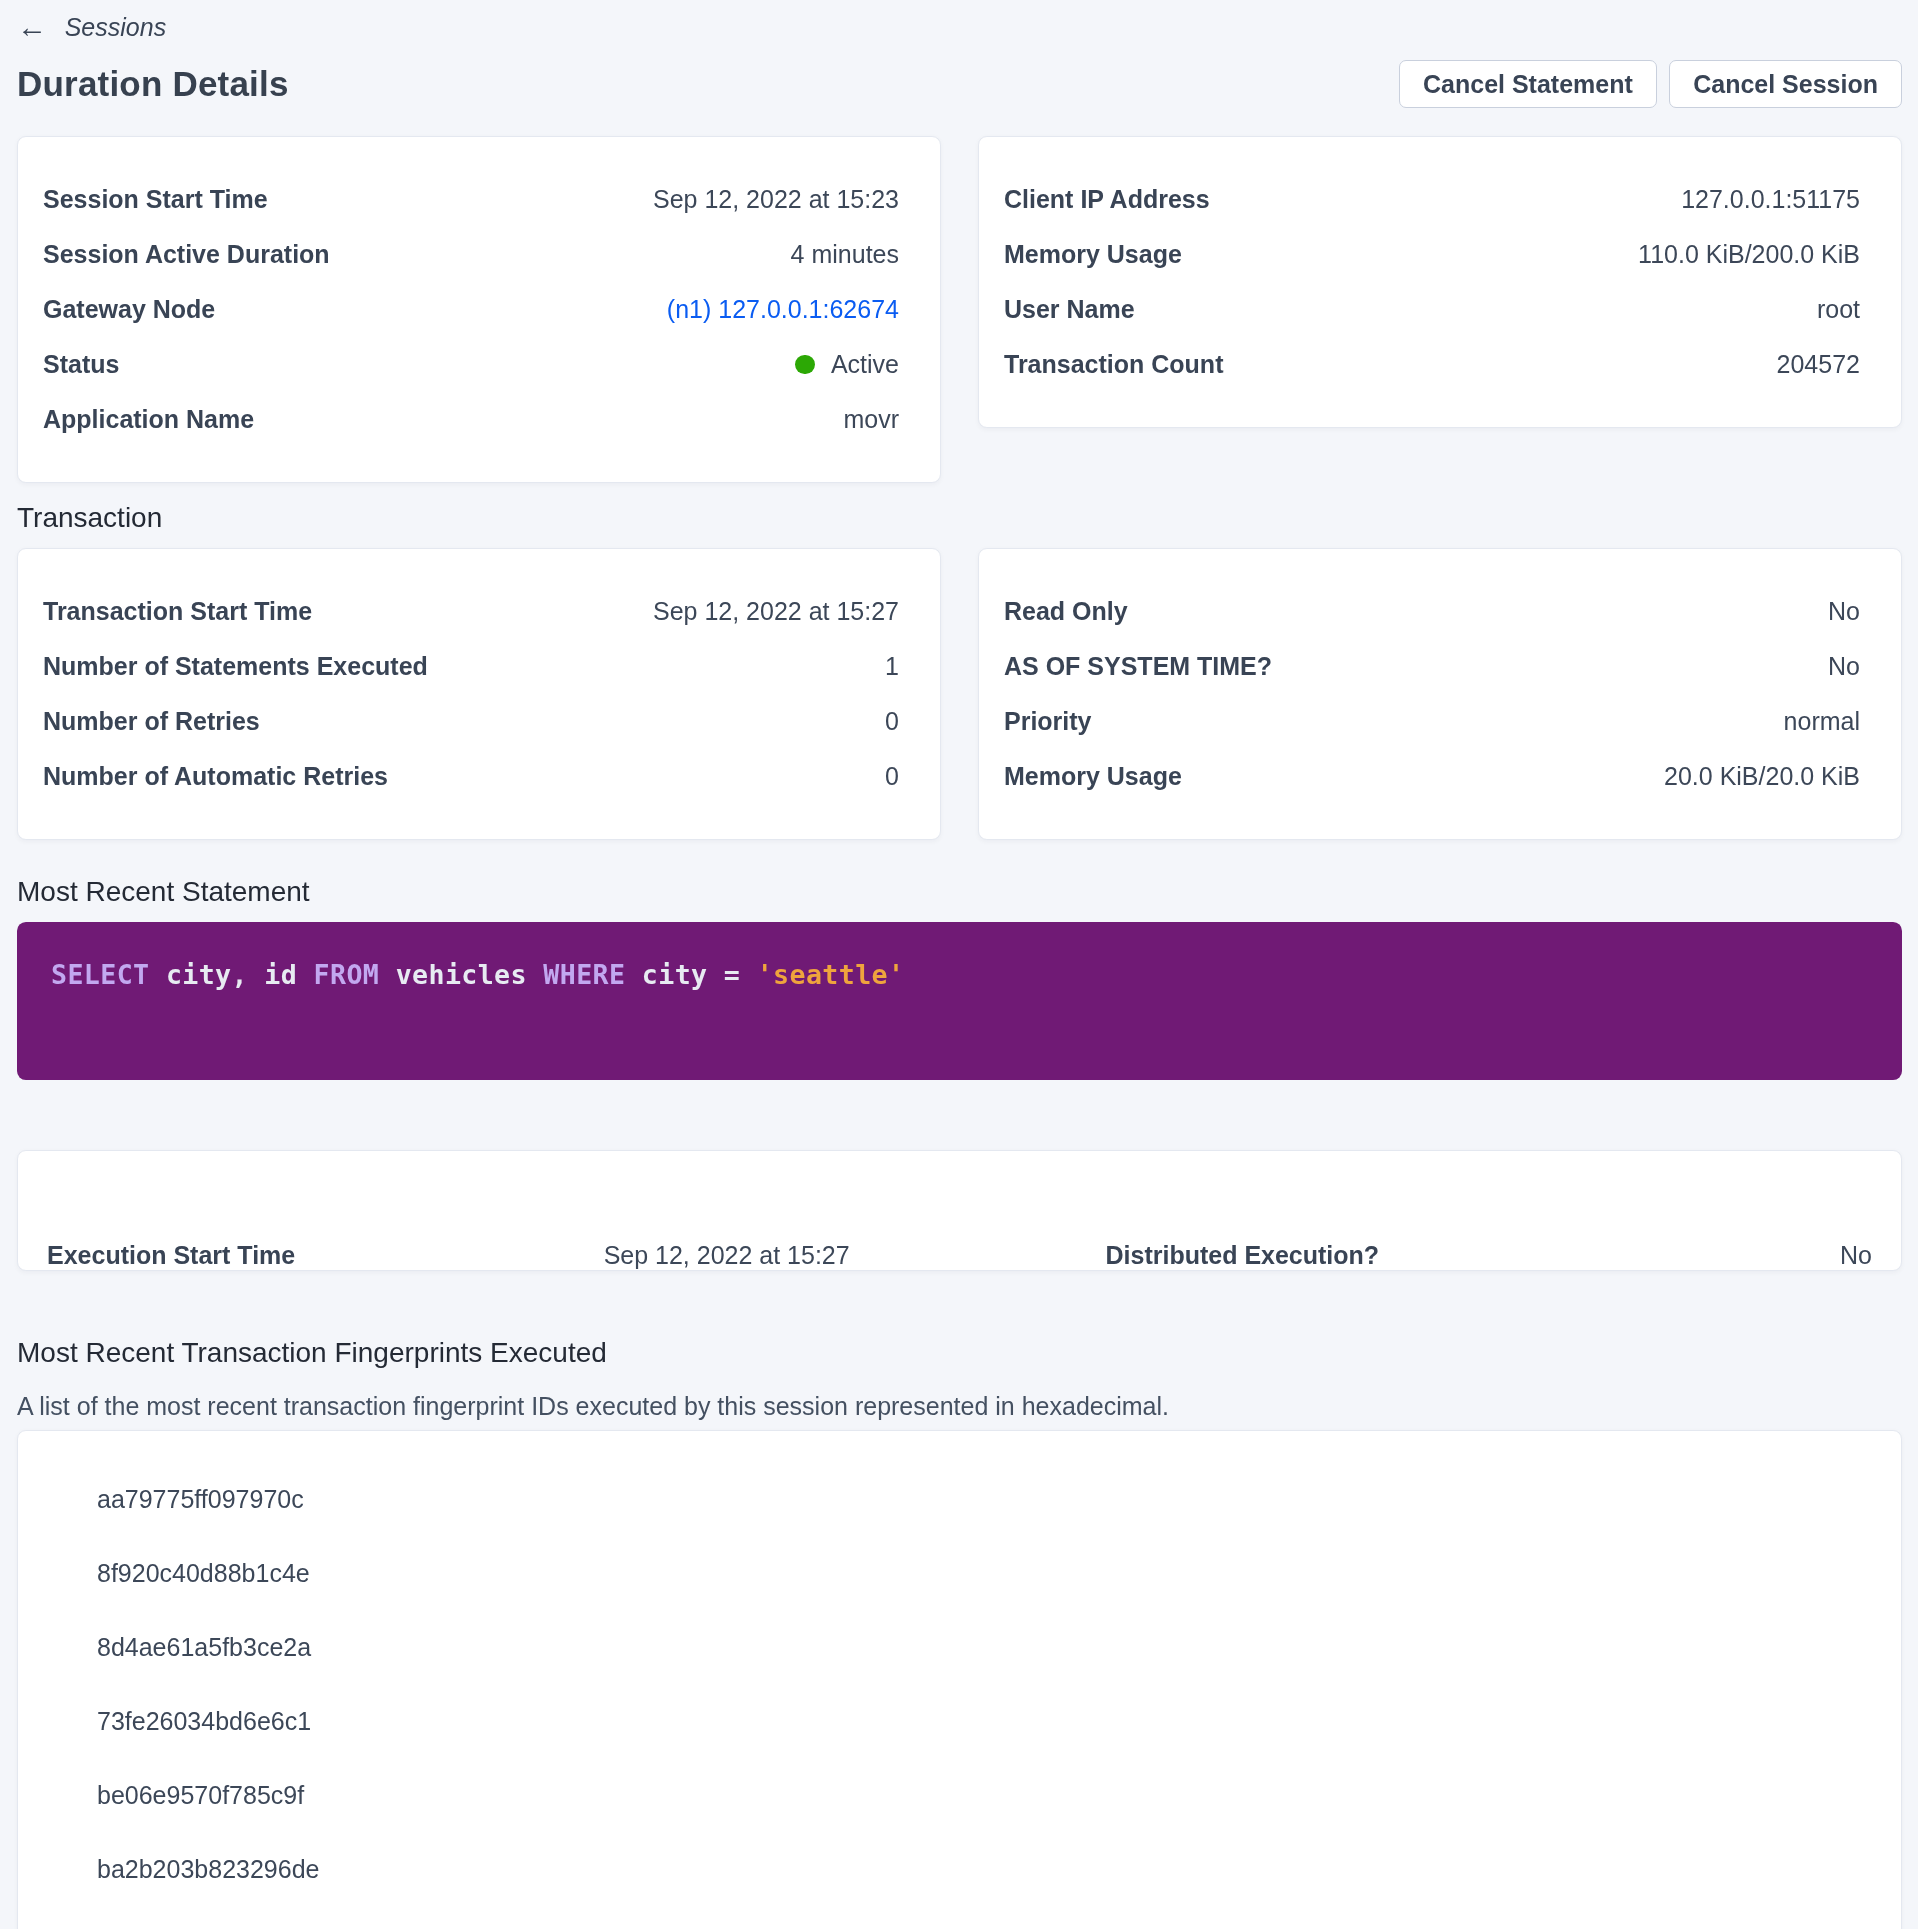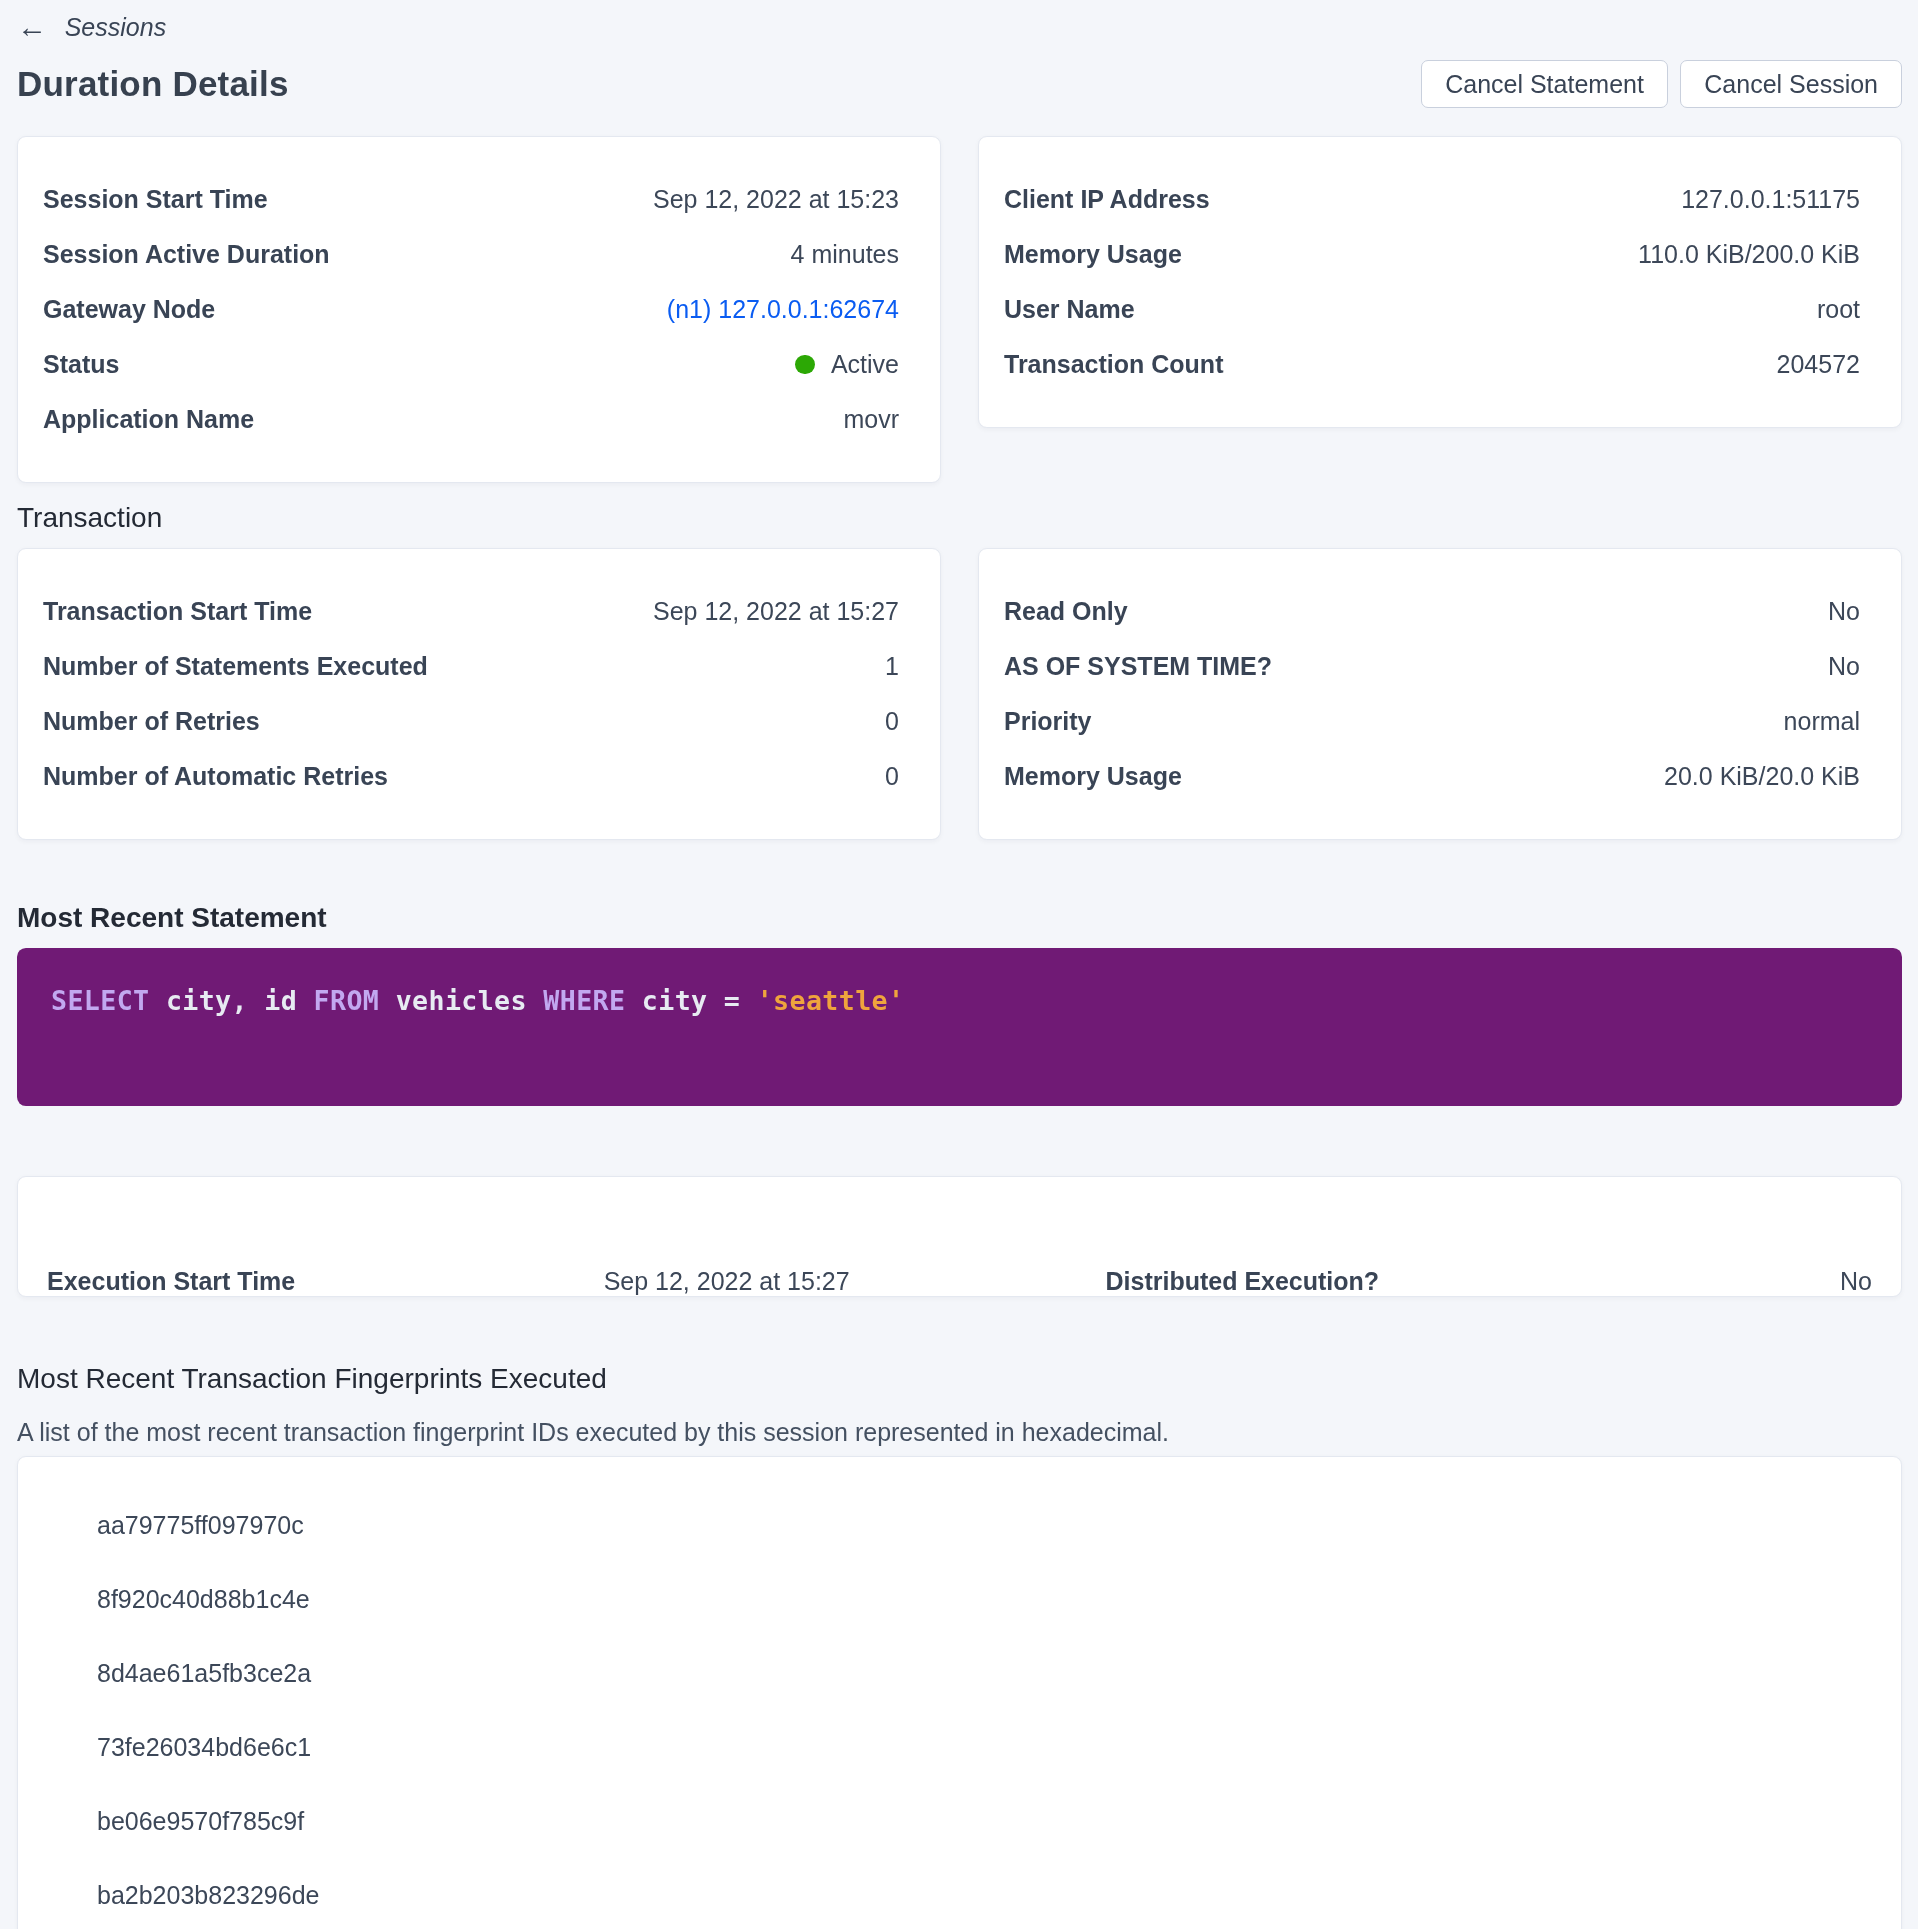--- a/index.html
+++ b/index.html
@@ -15,41 +15,41 @@
   .back-row { display: flex; align-items: center; gap: 17.7px; padding-top: 3.5px; cursor: pointer; width: max-content; }
   .back-arrow { font-size: 30px; color: #394455; line-height: 1; }
   .back-label { font-size: 25px; color: #394455; font-style: italic; }
 
   
   .header { display: flex; justify-content: space-between; align-items: center; margin-top: 17.7px; }
   .page-title { font-size: 35px; font-weight: 700; color: #37414f; letter-spacing: 0.2px; }
   .actions { display: flex; gap: 12.4px; }
   .btn {
     background: #ffffff; border: 1.8px solid #c9d0dd; border-radius: 7px;
-    height: 48px; padding: 0 23px; font-size: 25px; font-weight: 400; color: #394455;
+    height: 48px; padding: 0 23px; font-size: 25px; font-weight: 700; color: #394455;
     font-family: "Liberation Sans", sans-serif; cursor: pointer;
   }
 
   
   .cards-grid { display: grid; grid-template-columns: 1fr 1fr; gap: 37px; align-items: start; margin-top: 28px; }
   .card {
     background: #ffffff; border: 1.8px solid #e4e8f0; border-radius: 8.9px;
     box-shadow: 0 1.8px 5.3px rgba(20,30,50,.04);
     padding: 35px 41px 35px 25px;
   }
   .card-row { height: 55px; display: flex; justify-content: space-between; align-items: center; }
   .row-label { font-size: 25px; font-weight: 700; color: #394455; }
   .row-value { font-size: 25px; color: #3c4758; }
   .row-value.link { color: #0a5cf2; cursor: pointer; }
   .status-value { display: flex; align-items: center; gap: 16px; }
   .status-dot { width: 19.5px; height: 19.5px; border-radius: 50%; background: #2ca805; }
 
   
   .section-heading { font-size: 28px; font-weight: 400; color: #242a35; margin-top: 19px; margin-bottom: 14px; }
-  .section-heading.stmt { margin-top: 62px; font-weight: bold; }
+  .section-heading.stmt { margin-top: 36px; }
   .section-heading.fp { margin-top: 66px; margin-bottom: 0; }
   .section-desc { font-size: 25px; color: #445061; margin-top: 23px; }
 
   
   .code-block {
     margin-top: 0; height: 158px; background: #701a75; border-radius: 8.9px;
     padding: 37px 26.6px 0 34px;
   }
   .code-line { font-family: "DejaVu Sans Mono", "Liberation Mono", monospace; font-size: 26.6px; font-weight: 700; letter-spacing: 0.4px; }
   .code-line span { white-space: pre; }

